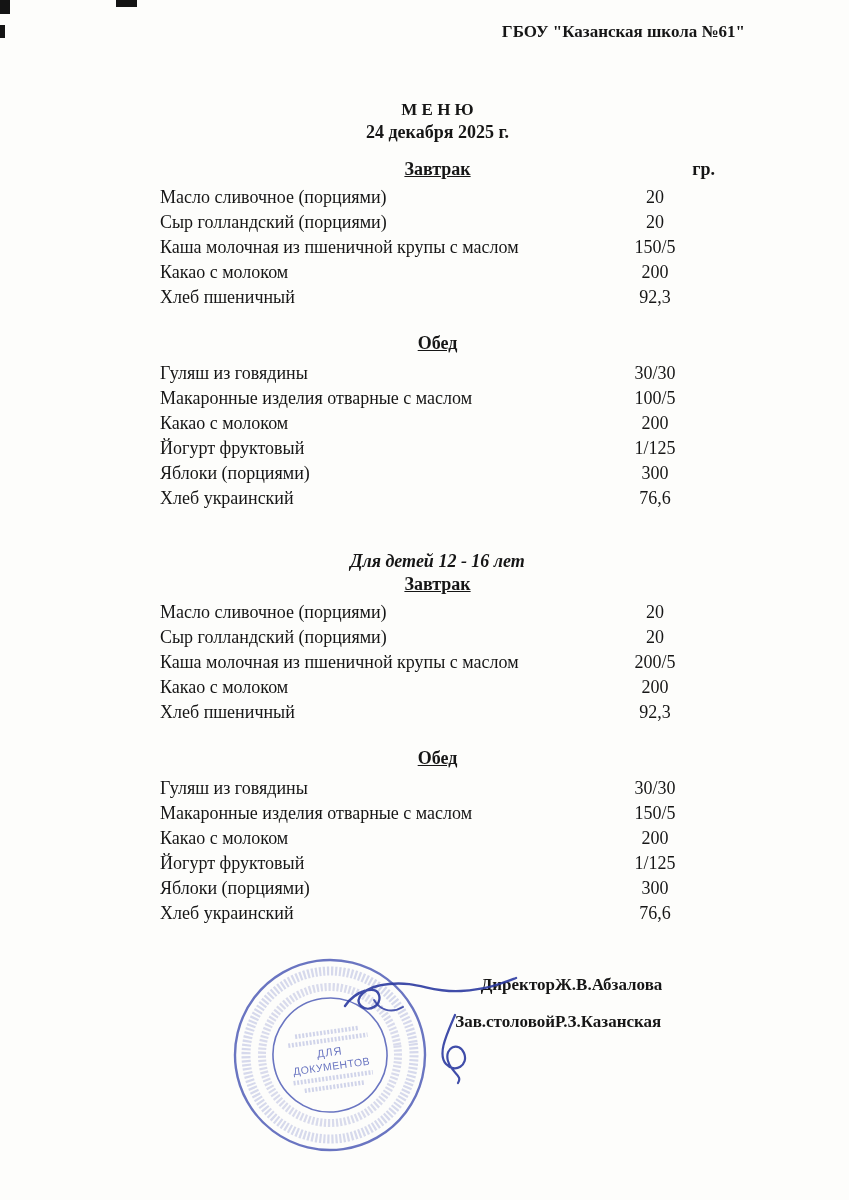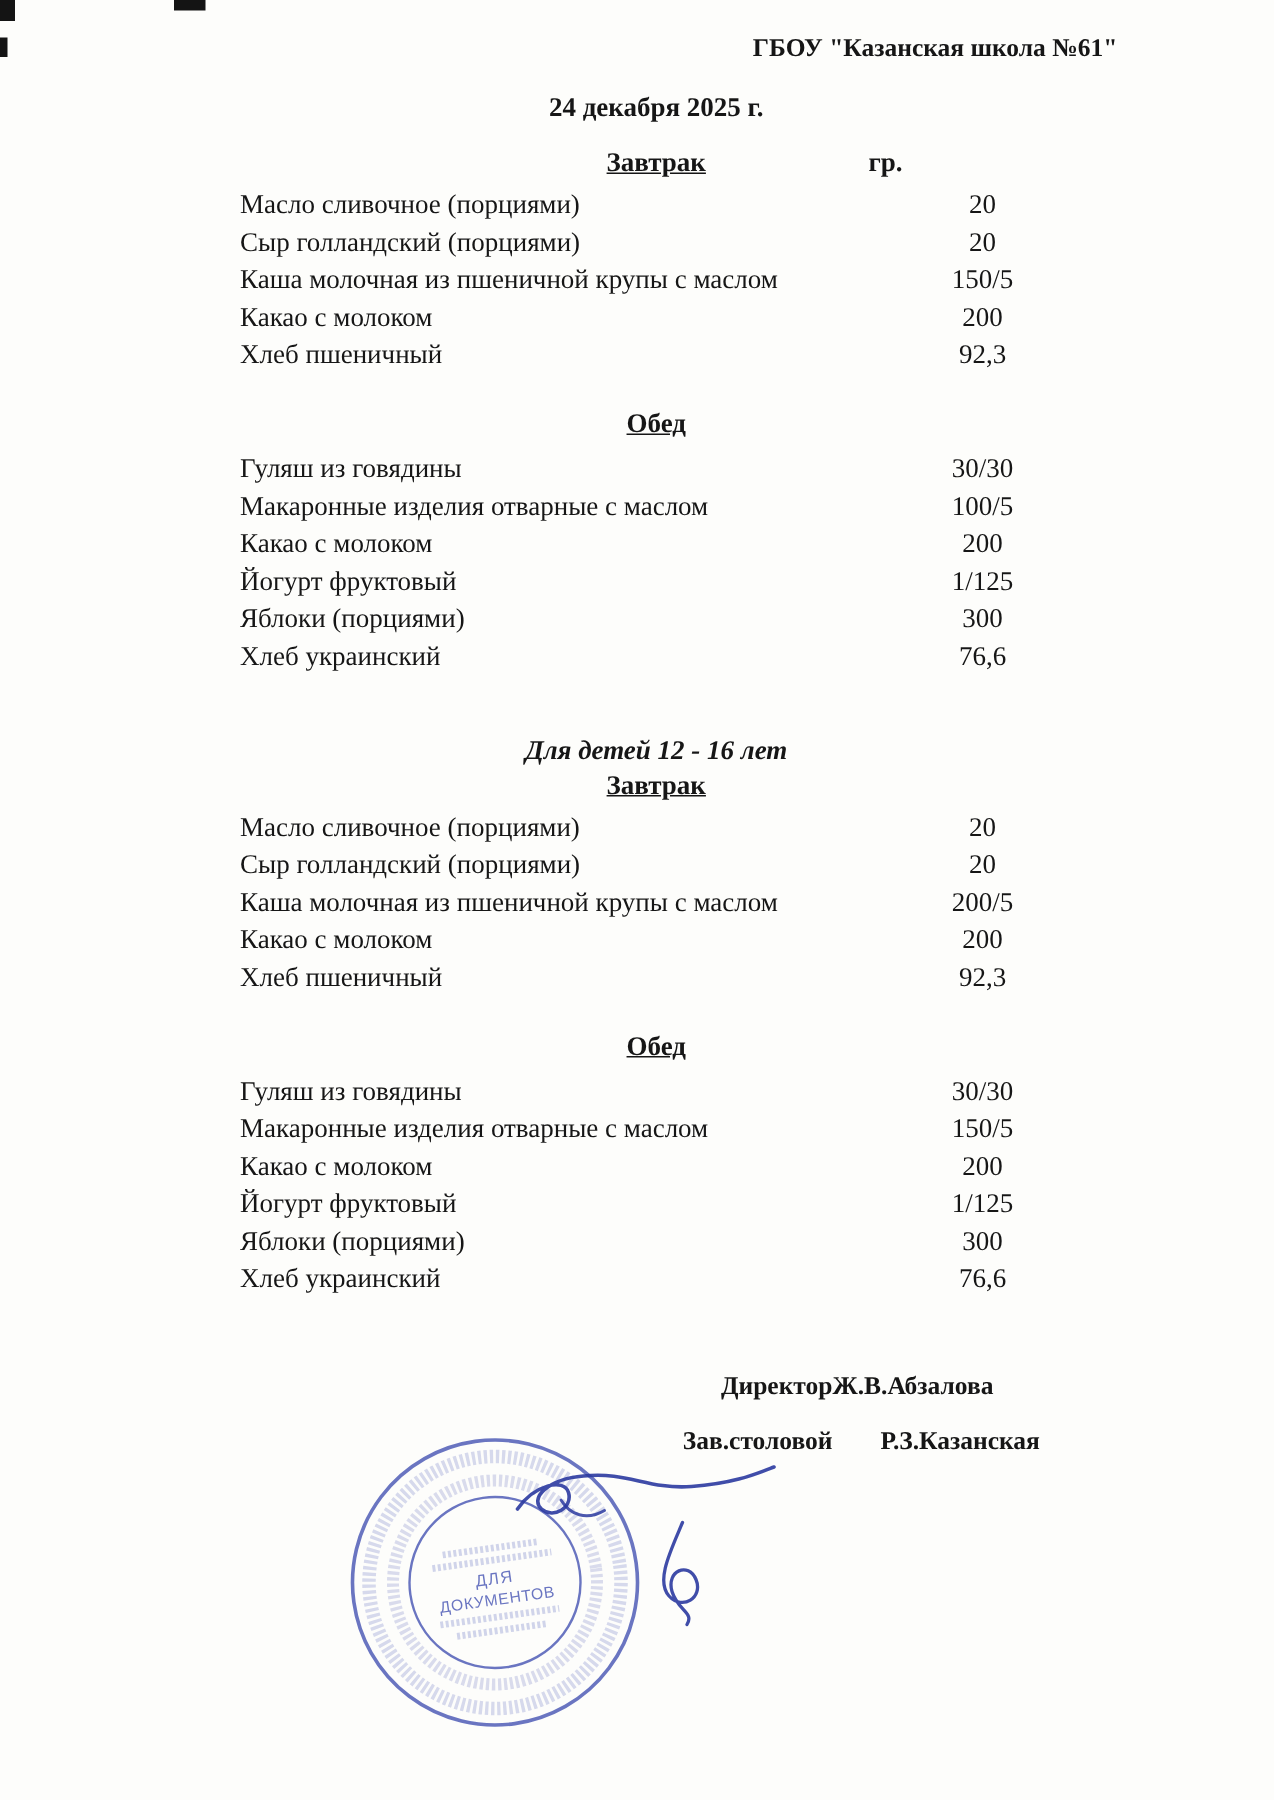--- a/index.html
+++ b/index.html
@@ -18,44 +18,44 @@
   .art3 { left:0; top:25px; width:5px; height:13px; }
 
   .school-header {
     padding-top:22px; padding-right:104px;
     text-align:right; font-weight:bold; font-size:17px;
   }
 
   .content { width:555px; margin-left:160px; }
 
   .menu-title { margin-top:58px; text-align:center; font-weight:bold; font-size:17px; }
-  .menu-date  { margin-top:19px;  text-align:center; font-weight:bold; font-size:18px; }
+  .menu-date  { margin-top:2px;  text-align:center; font-weight:bold; font-size:18px; }
 
   .age-title  { text-align:center; font-weight:bold; font-style:italic; font-size:18px; }
   .age-title.first { margin-top:22px; }
   .section2 { margin-top:40px; }
 
   .meal-head { position:relative; height:26px; font-weight:bold; font-size:18px; }
   .meal-head.breakfast1 { margin-top:16px; }
   .meal-head.breakfast2 { margin-top:2px; }
   .meal-head.lunch { margin-top:23px; margin-bottom:2px; }
   .meal-head .mtitle {
     position:absolute; left:0; right:0; text-align:center; text-decoration:underline;
   }
   .meal-head .unit {
-    position:absolute; right:16px; width:120px; text-align:left; 
+    position:absolute; right:0; width:120px; text-align:right; 
   }
 
   .row { display:flex; line-height:25px; font-size:18px;gap:19px; }
   .row .nm { flex:1; }
   .row .qt { width:120px; text-align:center; }
 
   .sig-block { margin-top:46px; font-weight:bold; font-size:17px; }
   .sig-row { display:flex; line-height:25px; }
-  .sig-row + .sig-row { margin-top:12px;gap:32px; }
+  .sig-row + .sig-row { margin-top:12px; }
   .sig-row .role { width:395px;text-align:right; }
 
   .overlay-svg {
     position:absolute; left:150px; top:948px;
     width:570px; height:240px;
     pointer-events:none;
   }
 </style>
 </head>
 <body>
@@ -63,20 +63,21 @@
 <div class="page">
 
   <div class="scan-artifact art1"></div>
   <div class="scan-artifact art2"></div>
   <div class="scan-artifact art3"></div>
 
   <div class="school-header">ГБОУ "Казанская школа №61"</div>
 
   <div class="content">
 
+    <div class="menu-title">М Е Н Ю</div>
     <div class="menu-date">24 декабря 2025 г.</div>
 
     <div>
 
       <div class="meal-head breakfast1">
         <span class="mtitle">Завтрак</span>
         <span class="unit">гр.</span>
       </div>
 
       <div class="row">

